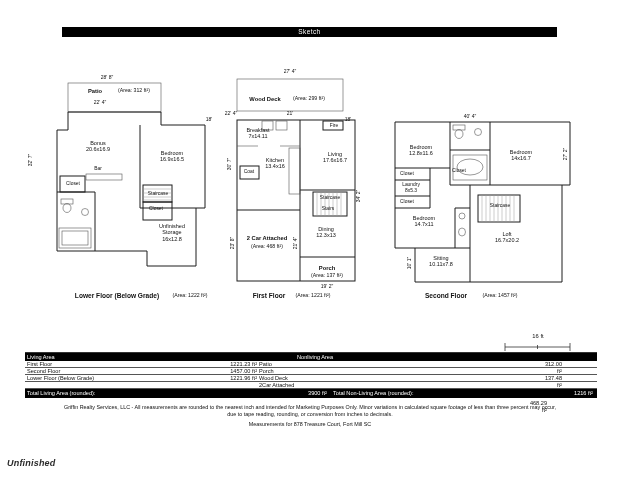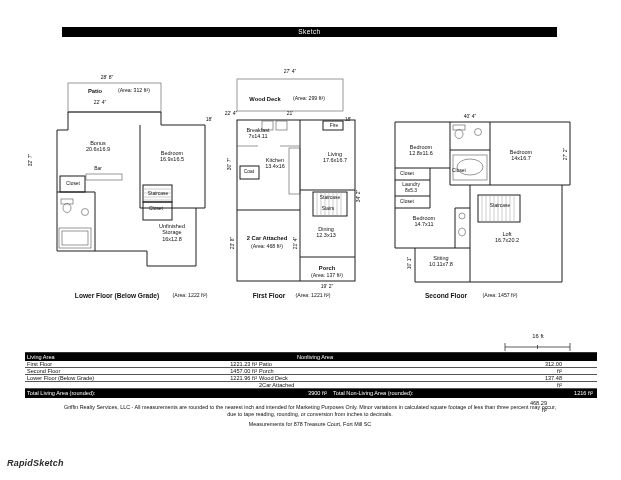--- a/index.html
+++ b/index.html
@@ -238,16 +238,16 @@
 
   <div class="overflow-val">
     <div>468.29</div>
     <div>ft²</div>
   </div>
 
   <div class="disclaimer">Griffin Realty Services, LLC - All measurements are rounded to the nearest inch and intended for Marketing Purposes Only. Minor variations in calculated square footage of less than three percent may occur, due to tape reading, rounding, or conversion from inches to decimals.</div>
   <div class="address-line">Measurements for 878 Treasure Court, Fort Mill SC</div>
 
   <div class="logo">
-    <span>RapidSketch</span>
+    <span>Unfinished</span>
   </div>
 
 </div>
 
 </body></html>

